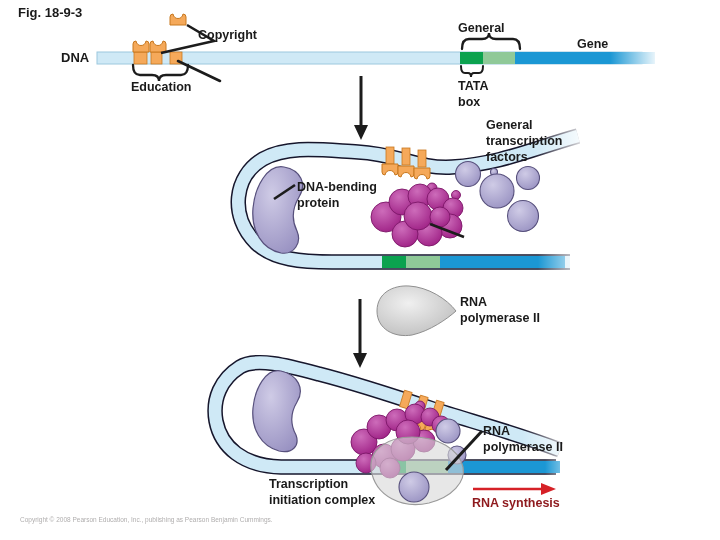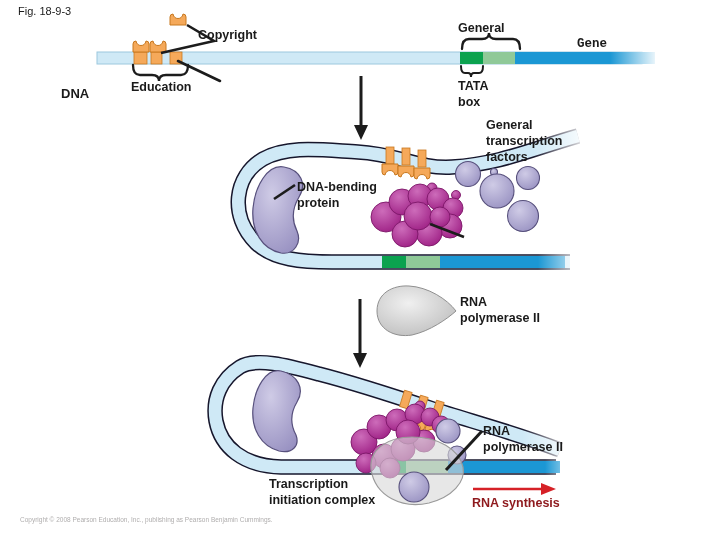--- a/index.html
+++ b/index.html
@@ -1,21 +1,21 @@
 <!DOCTYPE html>
 <html style="--dna-strand-fill: #cfe9f6; --dna-outline: #16162c; --tata-green: #0ba24f; --promoter-green: #8fc998; --gene-blue: #1b97d4; --activator-orange: #f5a95a; --activator-outline: #c8781f; --protein-lavender: #aaa5cf; --protein-outline: #57507c; --mediator-magenta: #a82490; --mediator-outline: #7c1668; --polymerase-gray: #d9d9d9; --arrow-black: #1c1c1c; --rna-arrow-red: #d62127; --rna-text-red: #8e191d;"><head>
 <meta charset="utf-8">
 <style>
   html,body{margin:0;padding:0;background:#fff;}
   .stage{position:relative;width:720px;height:540px;background:#fff;overflow:hidden;
          font-family:"Liberation Sans",sans-serif;}
   .stage svg{position:absolute;left:0;top:0;}
   .lbl{position:absolute;font-weight:bold;font-size:12.5px;line-height:1.28;
        color:#1a1a1a;white-space:pre-line;}
-  .fig{position:absolute;font-weight:normal;font-size:11px;color:#1a1a1a;white-space:pre;}
+  .fig{position:absolute;font-weight:bold;font-size:13px;color:#1a1a1a;white-space:pre;}
   .copy{position:absolute;font-weight:normal;font-size:6.5px;color:#b0aeae;white-space:pre;}
   .red{color:var(--rna-text-red,#8e191d);}
 </style>
 </head>
 <body>
 
 <div class="stage">
 
 <svg width="720" height="540" viewBox="0 0 720 540">
   <defs>
@@ -172,25 +172,25 @@
 
   <line x1="446" y1="470" x2="482" y2="431" style="stroke:var(--arrow-black,#1c1c1c)" stroke-width="3"></line>
 
   <g>
     <line x1="473" y1="489" x2="542" y2="489" style="stroke:var(--rna-arrow-red,#d62127)" stroke-width="2.6"></line>
     <polygon points="556,489 541,483 541,495" style="fill:var(--rna-arrow-red,#d62127)"></polygon>
   </g>
 </svg>
 
 <div class="fig" style="left:18px;top:5px;">Fig. 18-9-3</div>
-<div class="lbl" style="left:61px;top:50px;font-size:13px;margin-top:36px;">DNA</div>
+<div class="lbl" style="left:61px;top:50px;font-size:13px;">DNA</div>
 <div class="lbl" style="left:198px;top:27px;">Copyright</div>
 <div class="lbl" style="left:131px;top:79px;">Education</div>
 <div class="lbl" style="left:458px;top:20px;">General</div>
-<div class="lbl" style="left:577px;top:36px;font-family:Liberation Mono, monospace;">Gene</div>
+<div class="lbl" style="left:577px;top:36px;">Gene</div>
 <div class="lbl" style="left:458px;top:78px;">TATA
 box</div>
 <div class="lbl" style="left:297px;top:179px;">DNA-bending
 protein</div>
 <div class="lbl" style="left:486px;top:117px;">General
 transcription
 factors</div>
 <div class="lbl" style="left:460px;top:294px;">RNA
 polymerase II</div>
 <div class="lbl" style="left:483px;top:423px;">RNA

